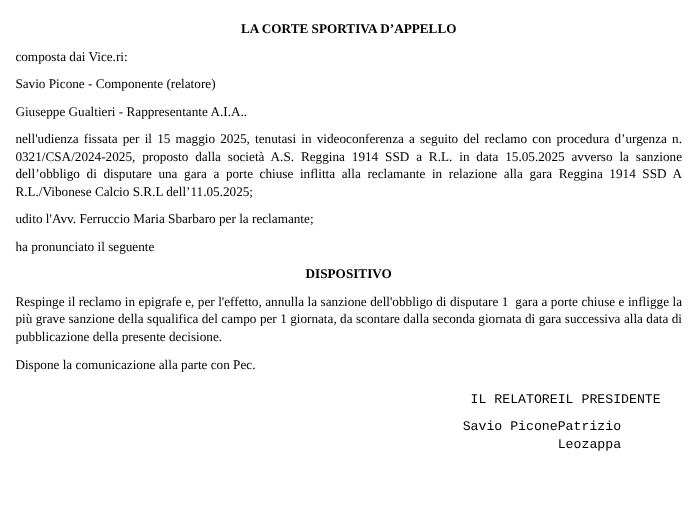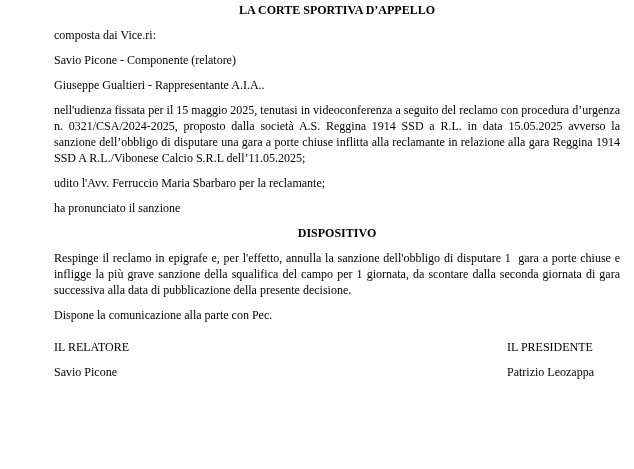--- a/index.html
+++ b/index.html
@@ -9,41 +9,41 @@
   }
   body {
     width: 634px;
     height: 469px;
     overflow: hidden;
     font-family: "Liberation Serif", serif;
     font-size: 12px;
     color: #000000;
   }
   .page {
-    padding: 2px 14px 0 14px;
-    margin-left: 40px;
+    padding: 18px 14px 0 14px;
   }
   .line, .heading {
     margin: 0 0 9px 0;
     line-height: 16px;
   }
   .heading {
     text-align: center;
     font-weight: bold;
   }
   .just {
     text-align: justify;
     white-space: pre-wrap;
     font-family: Liberation Serif, serif;
   }
   .sig-row {
     display: flex;
-    justify-content: space-between;
+    justify-content: flex-end;
     margin: 0 0 9px 0;
     line-height: 16px;
+    font-family: Liberation Mono, monospace;
   }
   .sig-row .sig-right {
     width: 113px;
     text-align: left;
   }
   .sig-roles {
     margin-top: 16px;
   }
   .notice {
     margin-bottom: 9px;
@@ -59,21 +59,21 @@
 
   <p class="line">composta dai Vice.ri:</p>
 
   <p class="line">Savio Picone - Componente (relatore)</p>
   <p class="line">Giuseppe Gualtieri - Rappresentante A.I.A..</p>
 
   <p class="line just">nell'udienza fissata per il 15 maggio 2025, tenutasi in videoconferenza a seguito del reclamo con procedura d’urgenza n. 0321/CSA/2024-2025, proposto dalla società A.S. Reggina 1914 SSD a R.L. in data 15.05.2025 avverso la sanzione dell’obbligo di disputare una gara a porte chiuse inflitta alla reclamante in relazione alla gara Reggina 1914 SSD A R.L./Vibonese Calcio S.R.L dell’11.05.2025;</p>
 
   <p class="line">udito l'Avv. Ferruccio Maria Sbarbaro per la reclamante;</p>
 
-  <p class="line">ha pronunciato il sanzione</p>
+  <p class="line">ha pronunciato il seguente</p>
 
   <div class="heading">DISPOSITIVO</div>
 
   <p class="line just">Respinge il reclamo in epigrafe e, per l'effetto, annulla la sanzione dell'obbligo di disputare 1  gara a porte chiuse e infligge la più grave sanzione della squalifica del campo per 1 giornata, da scontare dalla seconda giornata di gara successiva alla data di pubblicazione della presente decisione.</p>
 
   <p class="line notice">Dispone la comunicazione alla parte con Pec.</p>
 
   <div class="sig-row sig-roles">
     <span class="sig-left">IL RELATORE</span>
     <span class="sig-right">IL PRESIDENTE</span>

